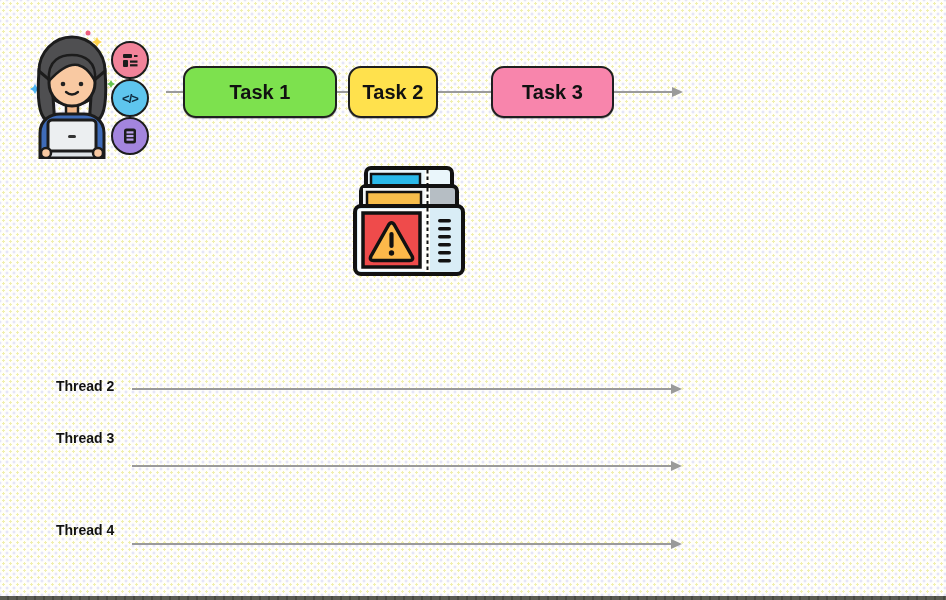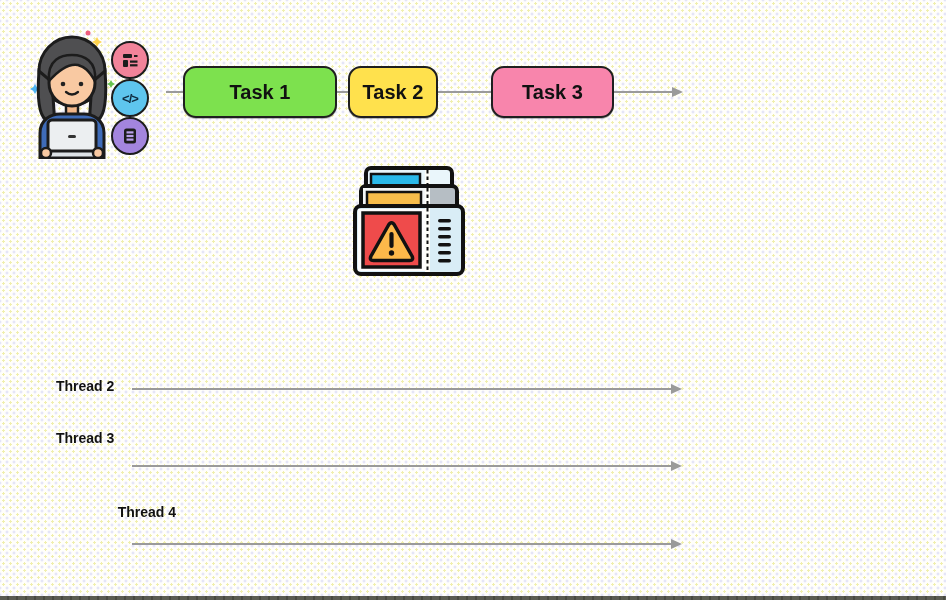--- a/index.html
+++ b/index.html
@@ -163,18 +163,18 @@
   </svg>
 
   <div class="thread-label" style="top:378px;">Thread 2</div>
   <div class="hline" style="left:132px; top:388px; width:540px;"></div>
   <div class="arrowhead" style="left:671px; top:384px;"></div>
 
   <div class="thread-label" style="top:430px;">Thread 3</div>
   <div class="hline" style="left:132px; top:465px; width:540px;"></div>
   <div class="arrowhead" style="left:671px; top:461px;"></div>
 
-  <div class="thread-label" style="top:504px;text-align:right;">Thread 4</div>
+  <div class="thread-label" style="top:522px;">Thread 4</div>
   <div class="hline" style="left:132px; top:543px; width:540px;"></div>
   <div class="arrowhead" style="left:671px; top:539px;"></div>
 
   <div class="bottom-bar"></div>
 </div>
 
 </body></html>

